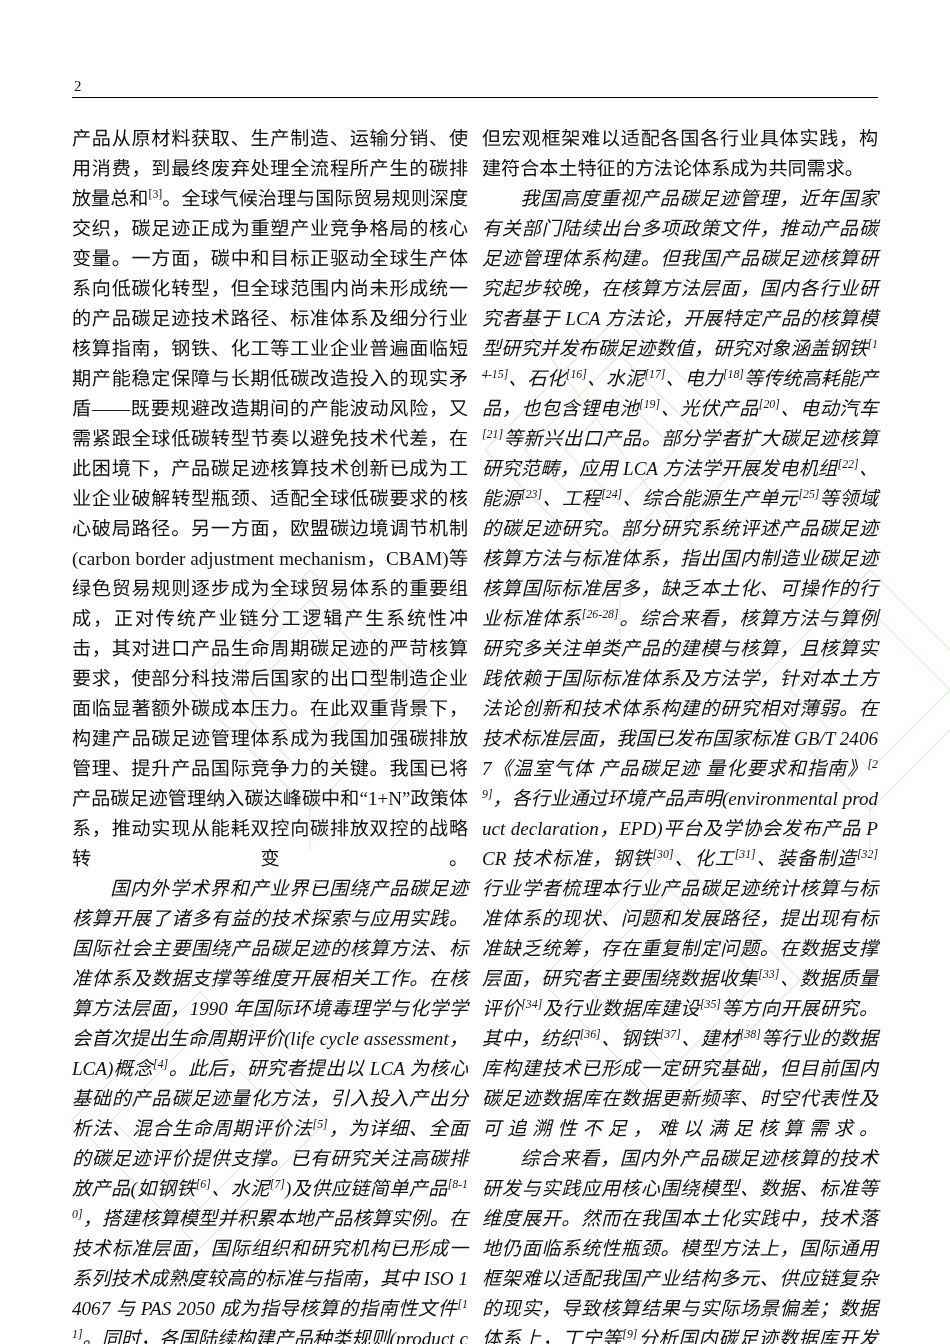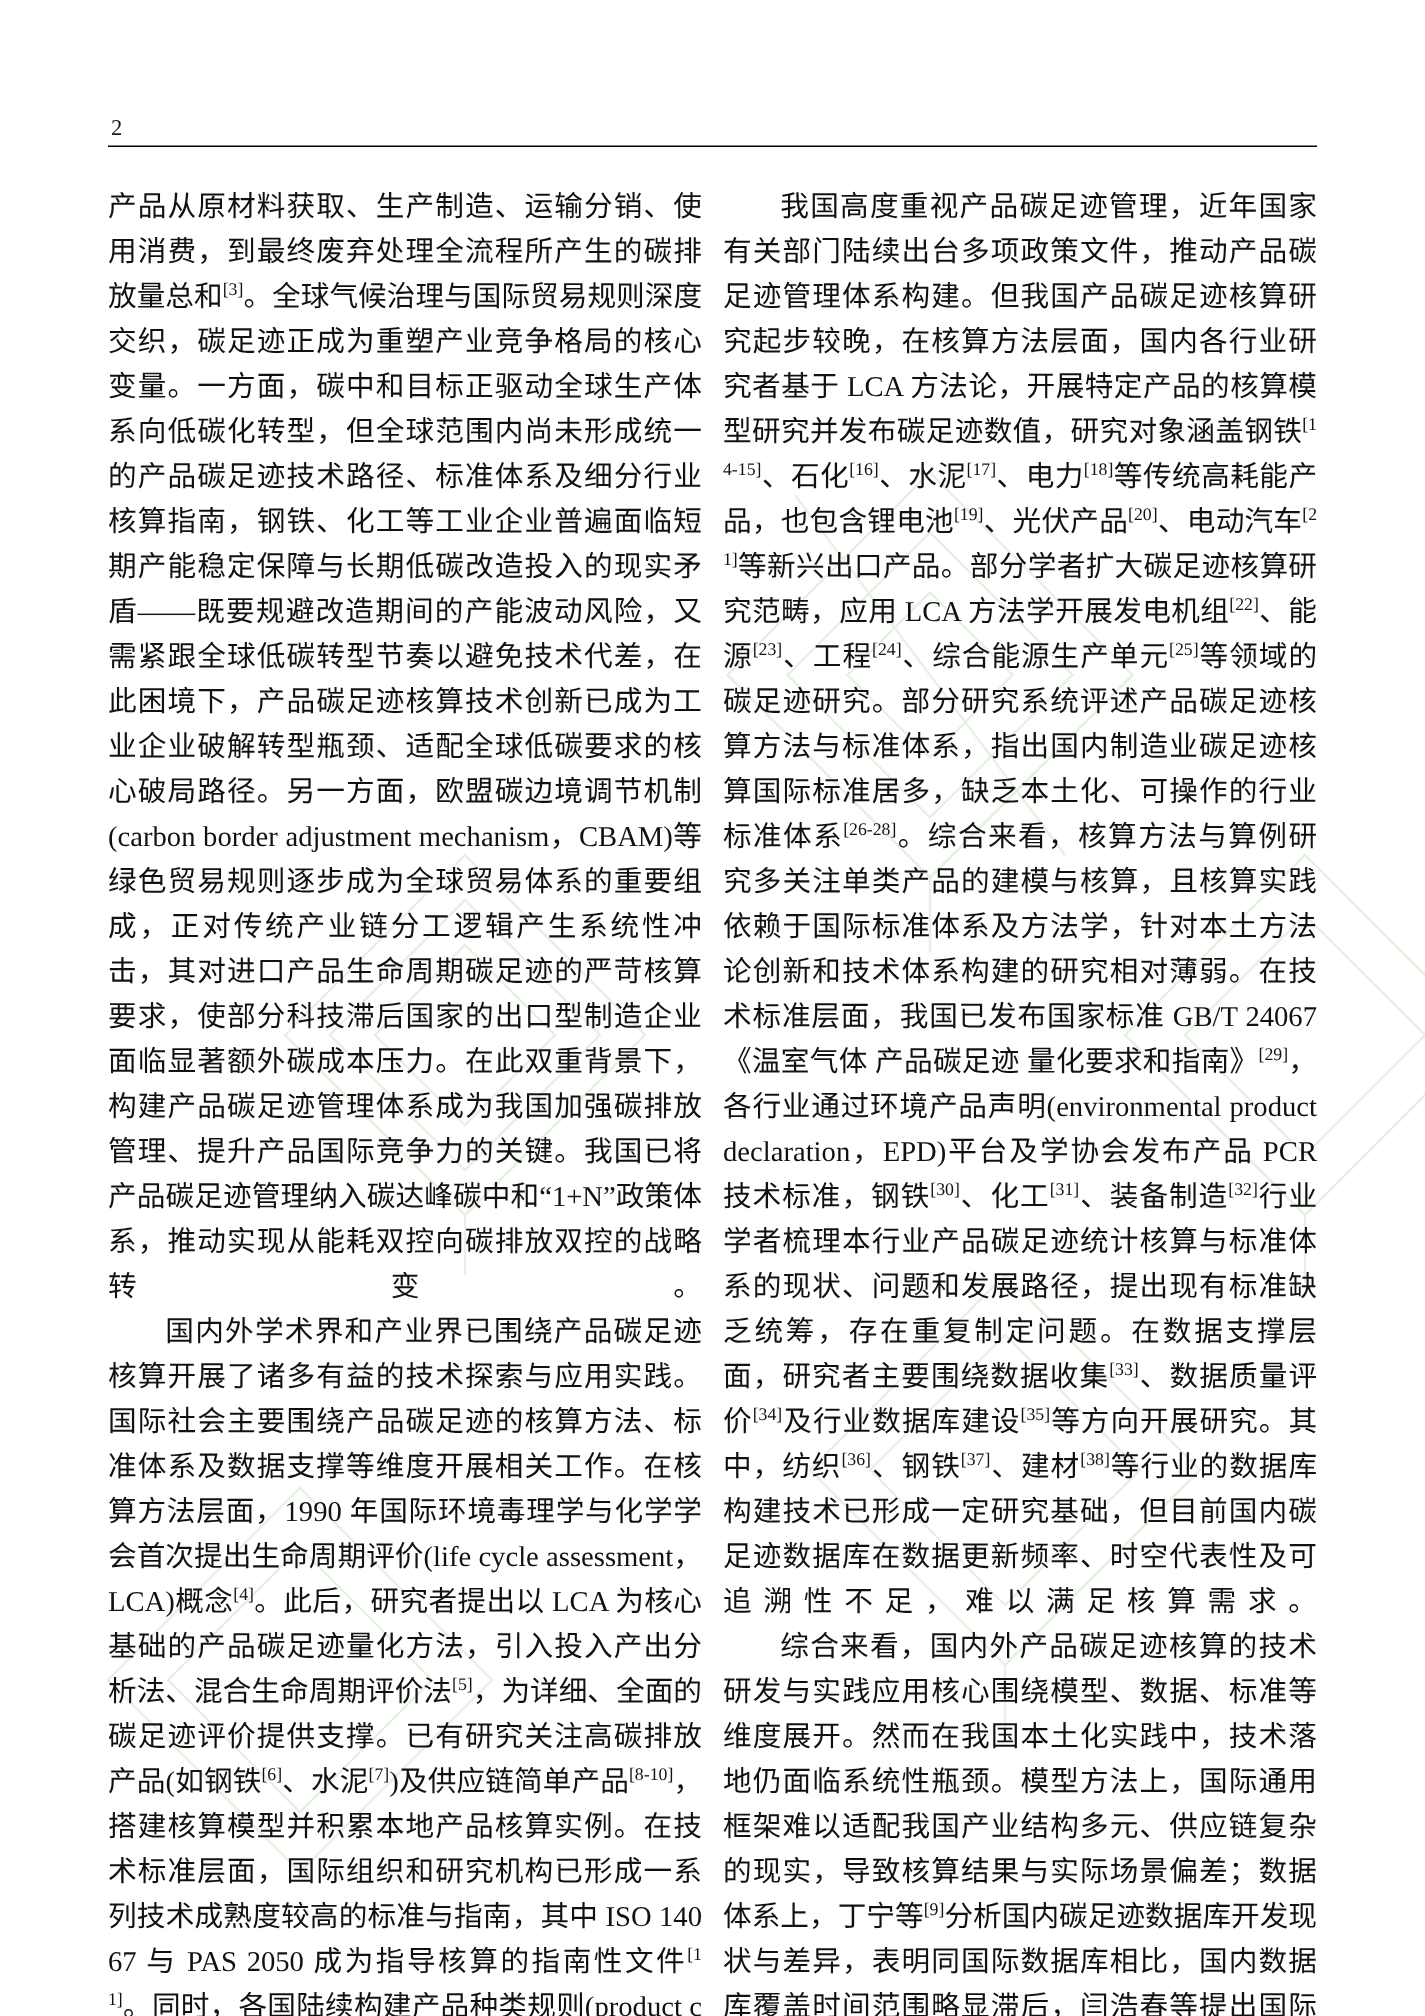--- a/index.html
+++ b/index.html
@@ -85,21 +85,21 @@
     line-height: 30px;
     text-align: justify;
     text-justify: inter-ideograph;
     text-align-last: justify;
     letter-spacing: 0;
     color: #111111;
     word-break: break-all;
     hyphens: none;
   }
   .para.last-left { text-align-last: left; }
-  .para.indent { text-indent: 2em; }
+  .para.indent { text-indent: 2em; font-style: italic; }
 
   sup, .cite {
     font-size: 0.62em;
     vertical-align: super;
     line-height: 0;
   }
 </style>
 </head>
 <body>
 
@@ -146,19 +146,20 @@
   </div>
 
   <div id="columns">
 
     <div class="col" id="col-left">
       <p class="para">产品从原材料获取、生产制造、运输分销、使用消费，到最终废弃处理全流程所产生的碳排放量总和<sup class="cite">[3]</sup>。全球气候治理与国际贸易规则深度交织，碳足迹正成为重塑产业竞争格局的核心变量。一方面，碳中和目标正驱动全球生产体系向低碳化转型，但全球范围内尚未形成统一的产品碳足迹技术路径、标准体系及细分行业核算指南，钢铁、化工等工业企业普遍面临短期产能稳定保障与长期低碳改造投入的现实矛盾——既要规避改造期间的产能波动风险，又需紧跟全球低碳转型节奏以避免技术代差，在此困境下，产品碳足迹核算技术创新已成为工业企业破解转型瓶颈、适配全球低碳要求的核心破局路径。另一方面，欧盟碳边境调节机制(carbon border adjustment mechanism，CBAM)等绿色贸易规则逐步成为全球贸易体系的重要组成，正对传统产业链分工逻辑产生系统性冲击，其对进口产品生命周期碳足迹的严苛核算要求，使部分科技滞后国家的出口型制造企业面临显著额外碳成本压力。在此双重背景下，构建产品碳足迹管理体系成为我国加强碳排放管理、提升产品国际竞争力的关键。我国已将产品碳足迹管理纳入碳达峰碳中和“1+N”政策体系，推动实现从能耗双控向碳排放双控的战略转变。</p>
       <p class="para indent last-left">国内外学术界和产业界已围绕产品碳足迹核算开展了诸多有益的技术探索与应用实践。国际社会主要围绕产品碳足迹的核算方法、标准体系及数据支撑等维度开展相关工作。在核算方法层面，1990 年国际环境毒理学与化学学会首次提出生命周期评价(life cycle assessment，LCA)概念<sup class="cite">[4]</sup>。此后，研究者提出以 LCA 为核心基础的产品碳足迹量化方法，引入投入产出分析法、混合生命周期评价法<sup class="cite">[5]</sup>，为详细、全面的碳足迹评价提供支撑。已有研究关注高碳排放产品(如钢铁<sup class="cite">[6]</sup>、水泥<sup class="cite">[7]</sup>)及供应链简单产品<sup class="cite">[8-10]</sup>，搭建核算模型并积累本地产品核算实例。在技术标准层面，国际组织和研究机构已形成一系列技术成熟度较高的标准与指南，其中 ISO 14067 与 PAS 2050 成为指导核算的指南性文件<sup class="cite">[11]</sup>。同时，各国陆续构建产品种类规则(product category rule，PCR)体系，发布具体产品的 PCR 技术标准。在数据支撑层面，瑞士 Ecoinvent、美国 Sphera MLC 等数据库提供多类型碳足迹因子，但这类数据多源于公开统计资料，仅能反映当地制造与工艺水平。总体而言，国际核算体系已呈现系统化特征，</p>
     </div>
 
     <div class="col" id="col-right">
+      <p class="para last-left">但宏观框架难以适配各国各行业具体实践，构建符合本土特征的方法论体系成为共同需求。</p>
       <p class="para indent">我国高度重视产品碳足迹管理，近年国家有关部门陆续出台多项政策文件，推动产品碳足迹管理体系构建。但我国产品碳足迹核算研究起步较晚，在核算方法层面，国内各行业研究者基于 LCA 方法论，开展特定产品的核算模型研究并发布碳足迹数值，研究对象涵盖钢铁<sup class="cite">[14-15]</sup>、石化<sup class="cite">[16]</sup>、水泥<sup class="cite">[17]</sup>、电力<sup class="cite">[18]</sup>等传统高耗能产品，也包含锂电池<sup class="cite">[19]</sup>、光伏产品<sup class="cite">[20]</sup>、电动汽车<sup class="cite">[21]</sup>等新兴出口产品。部分学者扩大碳足迹核算研究范畴，应用 LCA 方法学开展发电机组<sup class="cite">[22]</sup>、能源<sup class="cite">[23]</sup>、工程<sup class="cite">[24]</sup>、综合能源生产单元<sup class="cite">[25]</sup>等领域的碳足迹研究。部分研究系统评述产品碳足迹核算方法与标准体系，指出国内制造业碳足迹核算国际标准居多，缺乏本土化、可操作的行业标准体系<sup class="cite">[26-28]</sup>。综合来看，核算方法与算例研究多关注单类产品的建模与核算，且核算实践依赖于国际标准体系及方法学，针对本土方法论创新和技术体系构建的研究相对薄弱。在技术标准层面，我国已发布国家标准 GB/T 24067《温室气体 产品碳足迹 量化要求和指南》<sup class="cite">[29]</sup>，各行业通过环境产品声明(environmental product declaration，EPD)平台及学协会发布产品 PCR 技术标准，钢铁<sup class="cite">[30]</sup>、化工<sup class="cite">[31]</sup>、装备制造<sup class="cite">[32]</sup>行业学者梳理本行业产品碳足迹统计核算与标准体系的现状、问题和发展路径，提出现有标准缺乏统筹，存在重复制定问题。在数据支撑层面，研究者主要围绕数据收集<sup class="cite">[33]</sup>、数据质量评价<sup class="cite">[34]</sup>及行业数据库建设<sup class="cite">[35]</sup>等方向开展研究。其中，纺织<sup class="cite">[36]</sup>、钢铁<sup class="cite">[37]</sup>、建材<sup class="cite">[38]</sup>等行业的数据库构建技术已形成一定研究基础，但目前国内碳足迹数据库在数据更新频率、时空代表性及可追溯性不足，难以满足核算需求。</p>
       <p class="para indent last-left">综合来看，国内外产品碳足迹核算的技术研发与实践应用核心围绕模型、数据、标准等维度展开。然而在我国本土化实践中，技术落地仍面临系统性瓶颈。模型方法上，国际通用框架难以适配我国产业结构多元、供应链复杂的现实，导致核算结果与实际场景偏差；数据体系上，丁宁等<sup class="cite">[9]</sup>分析国内碳足迹数据库开发现状与差异，表明同国际数据库相比，国内数据库覆盖时间范围略显滞后，闫浩春等提出国际主流数据库对我国产业情况刻画质量不高，国际背景数据库缺乏反映我国制造业技术特征与工艺参数的本土数据；标准规范上，GB/T</p>
     </div>
 
   </div>
 
 </div>
 
 </body></html>

